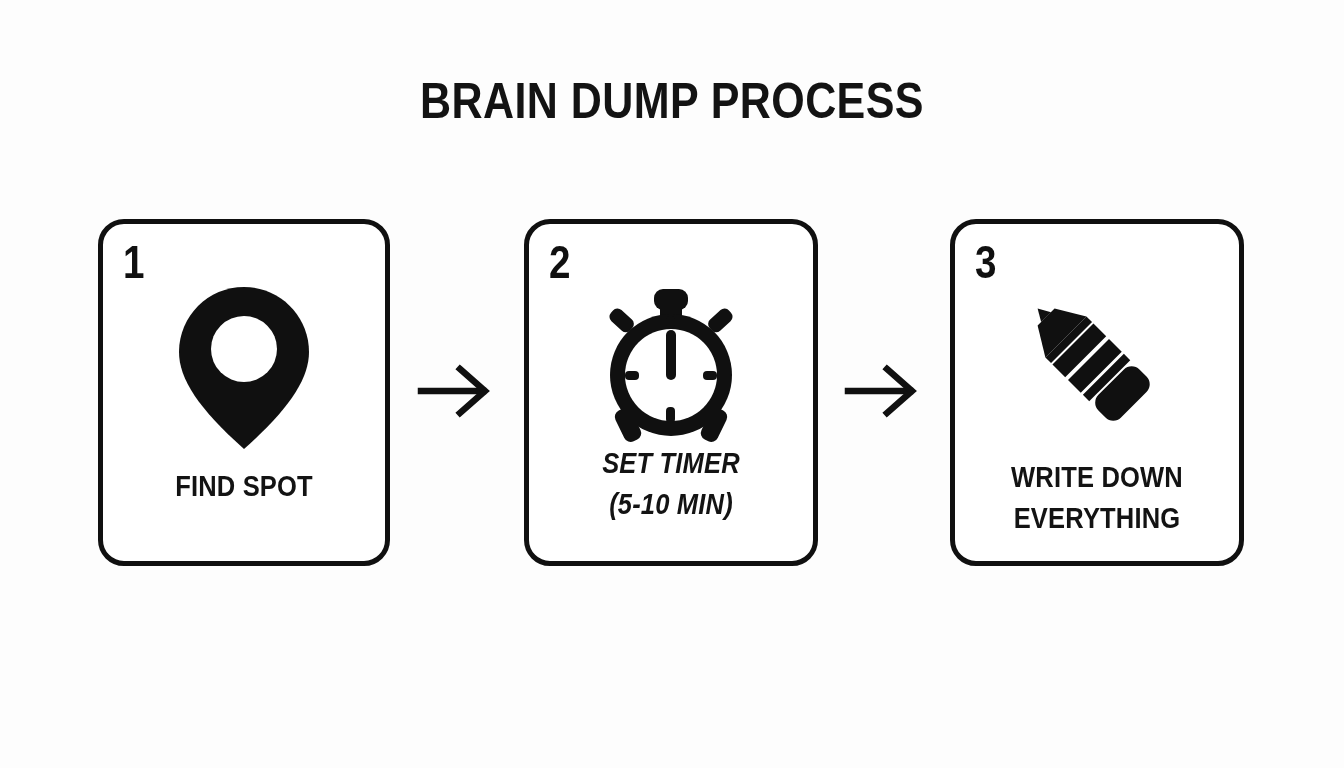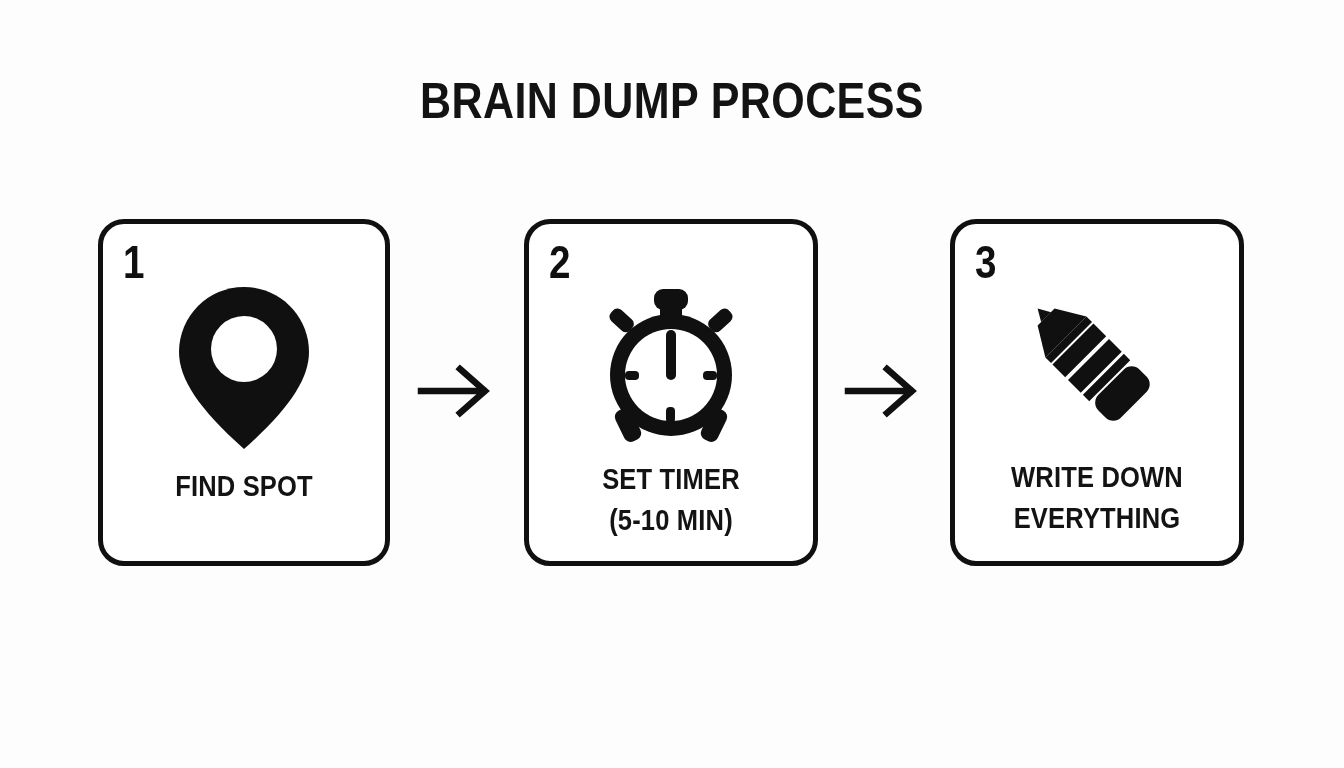--- a/index.html
+++ b/index.html
@@ -88,21 +88,21 @@
     font-size: 29px;
     line-height: 41px;
     letter-spacing: 0.2px;
     color: #131313;
   }
   .card-label .line {
     display: block;
     transform: scaleX(0.88);
   }
   #card-1 .card-label { bottom: 54px; }
-  #card-2 .card-label { bottom: 20px; }
+  #card-2 .card-label { bottom: 36px; font-style: italic; }
   #card-3 .card-label { bottom: 22px; margin-top: 44px; }
 
   
   .arrow {
     position: absolute;
     top: 361px;
     width: 80px;
     height: 60px;
   }
   #arrow-1 { left: 415px; }

